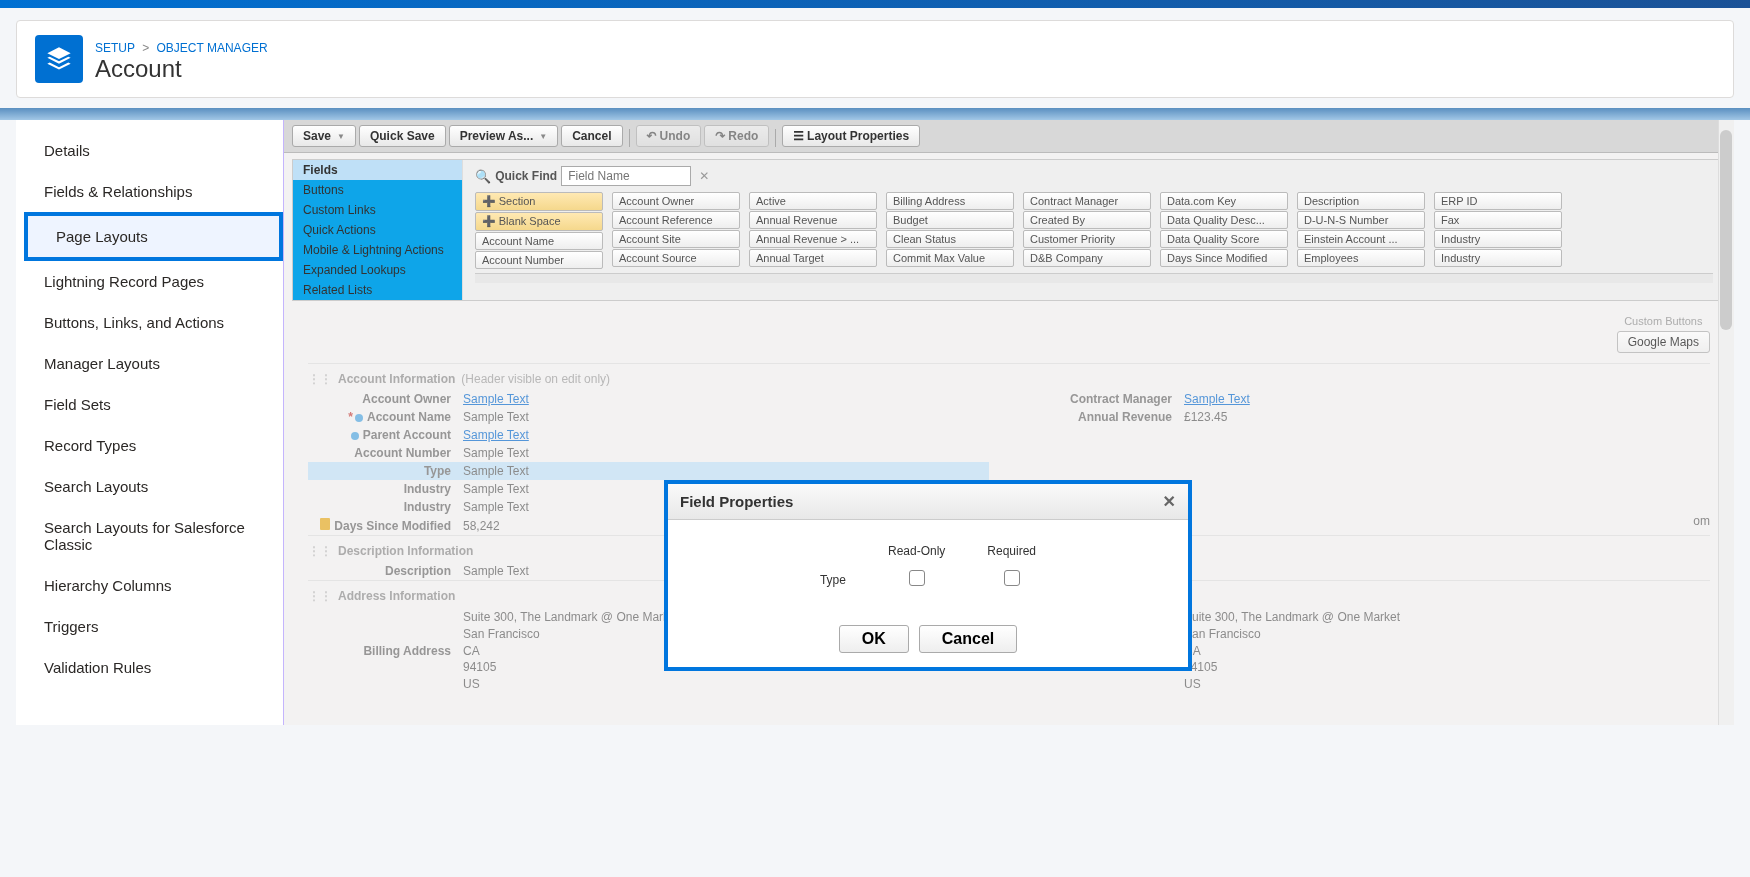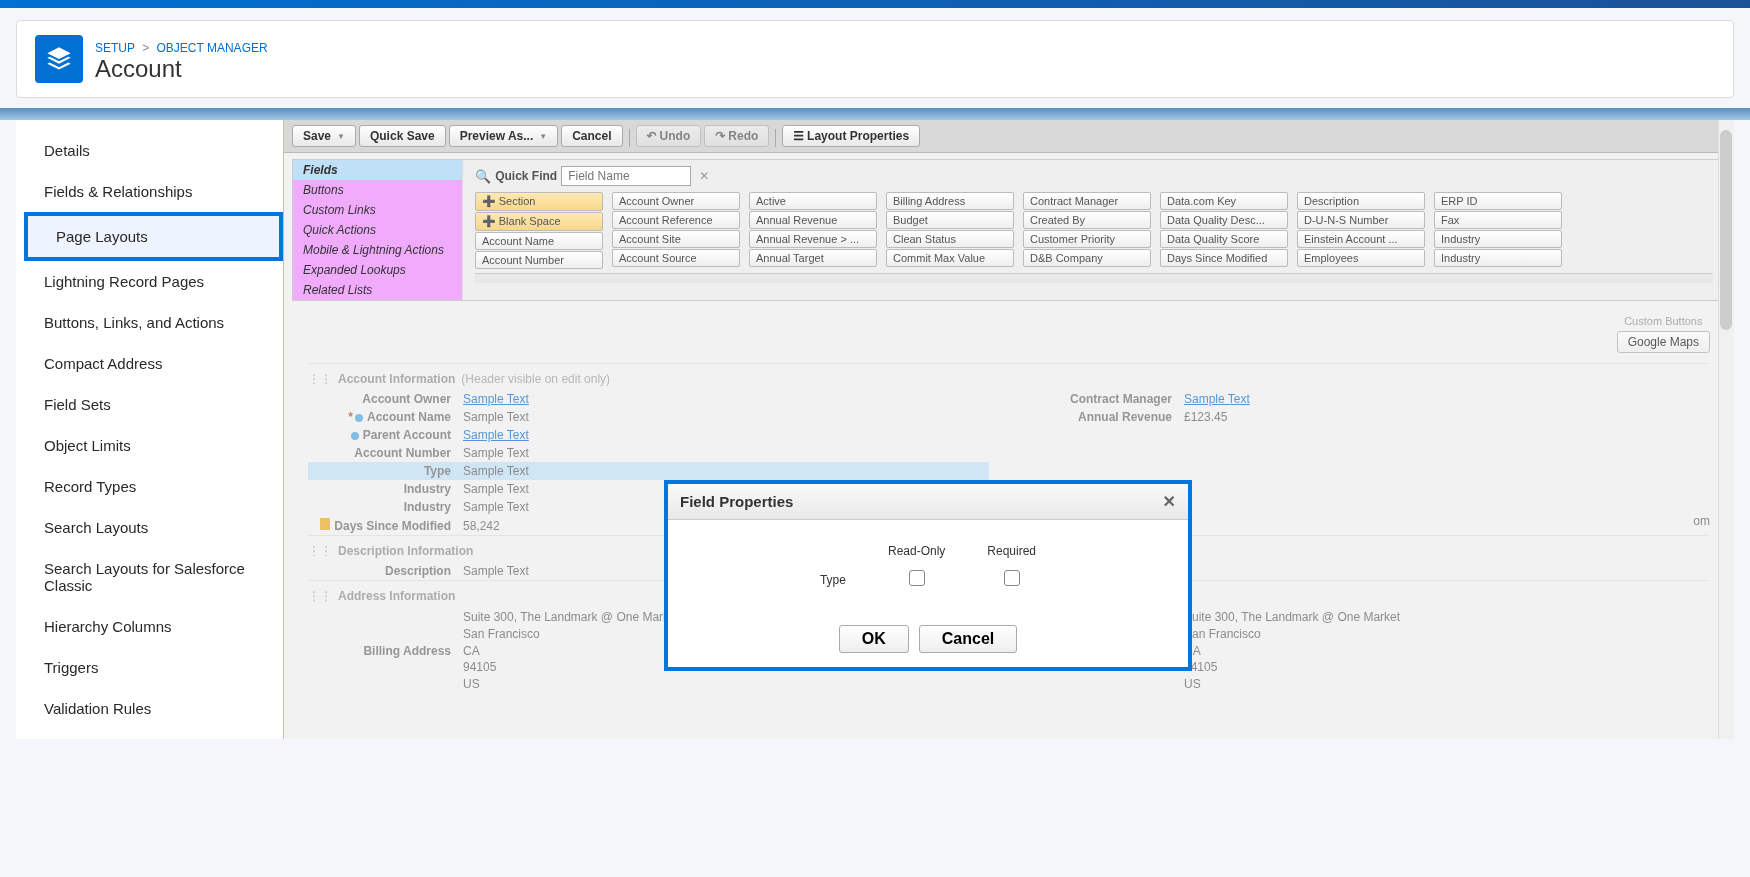--- a/index.html
+++ b/index.html
@@ -74,27 +74,26 @@
 .tb-sep { width: 1px; height: 18px; background: #aaa; margin: 0 3px; }
 
 .palette {
   background: #efefef;
   border: 1px solid #ccc;
   margin: 6px 8px 0;
   display: flex;
 }
 .palette-left {
   width: 170px;
-  background: #f0abfc;
+  background: #0ea5e9;
   border-right: 1px solid #ddd;
   font-size: 12px;
   max-height: 150px;
   overflow: hidden;
   position: relative;
-  font-style: italic;
 }
 .pl-item { padding: 3px 10px; cursor: pointer; }
 .pl-item.active { background: #bfe0f7; font-weight: bold; }
 .palette-right { flex: 1; padding: 6px 12px; }
 .qf-row { display: flex; align-items: center; gap: 4px; margin-bottom: 6px; }
 .qf-label { font-size: 12px; font-weight: bold; color: #555; }
 .qf-input { border: 1px solid #aaa; padding: 2px 6px; font-size: 12px; width: 130px; }
 .qf-x { color: #999; font-size: 12px; cursor: pointer; margin-left: 4px; }
 
 .field-grid { display: flex; gap: 9px; position: relative; }
@@ -199,23 +198,22 @@
 
 <div class="separator-bar"></div>
 
 <div class="main">
   <div class="sidebar" id="sidebar">
       <div class="sidebar-item">Details</div>
       <div class="sidebar-item">Fields &amp; Relationships</div>
       <div class="sidebar-item active">Page Layouts</div>
       <div class="sidebar-item">Lightning Record Pages</div>
       <div class="sidebar-item">Buttons, Links, and Actions</div>
-      <div class="sidebar-item">Compact Address</div>
+      <div class="sidebar-item">Manager Layouts</div>
       <div class="sidebar-item">Field Sets</div>
-      <div class="sidebar-item">Object Limits</div>
       <div class="sidebar-item">Record Types</div>
       <div class="sidebar-item">Search Layouts</div>
       <div class="sidebar-item">Search Layouts for Salesforce Classic</div>
       <div class="sidebar-item">Hierarchy Columns</div>
       <div class="sidebar-item">Triggers</div>
       <div class="sidebar-item">Validation Rules</div>
     </div>
 
   <div class="content">
 

